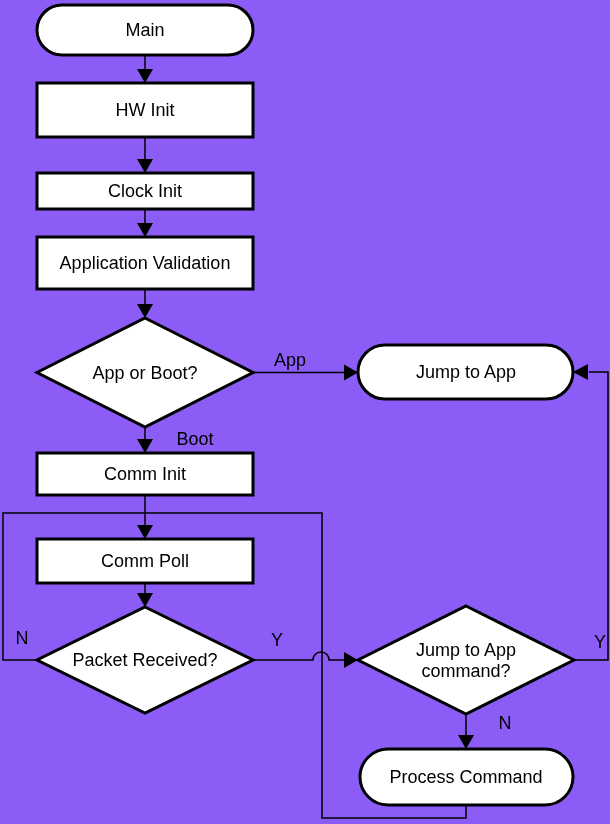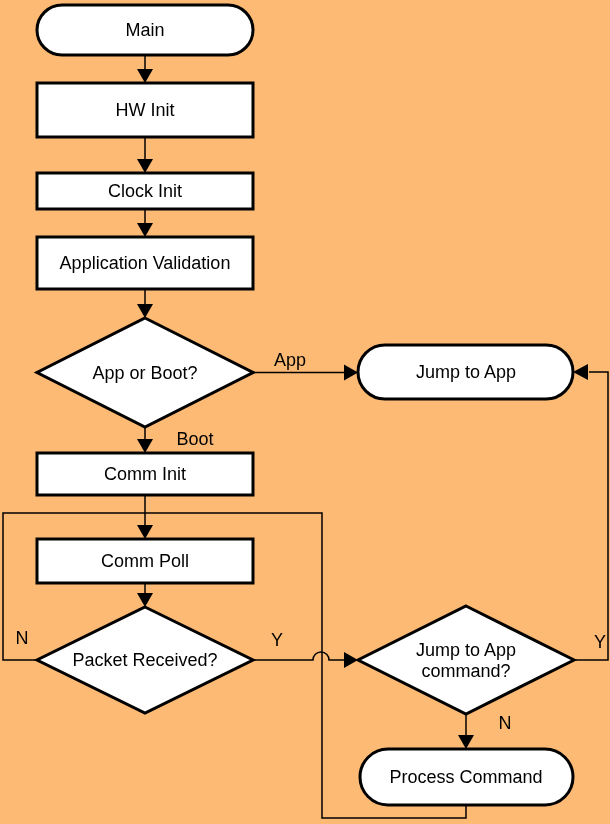--- a/index.html
+++ b/index.html
@@ -7,21 +7,21 @@
     padding: 0;
     background: #ffffff;
     width: 610px;
     height: 824px;
     overflow: hidden;
   }
   .canvas {
     position: relative;
     width: 610px;
     height: 824px;
-    background: #fdba74;
+    background: #8b5cf6;
   }
   svg text {
     font-family: "Liberation Sans", sans-serif;
     font-size: 18px;
     fill: #000000;
     text-anchor: middle;
   }
   .shape {
     fill: #ffffff;
     stroke: #000000;

